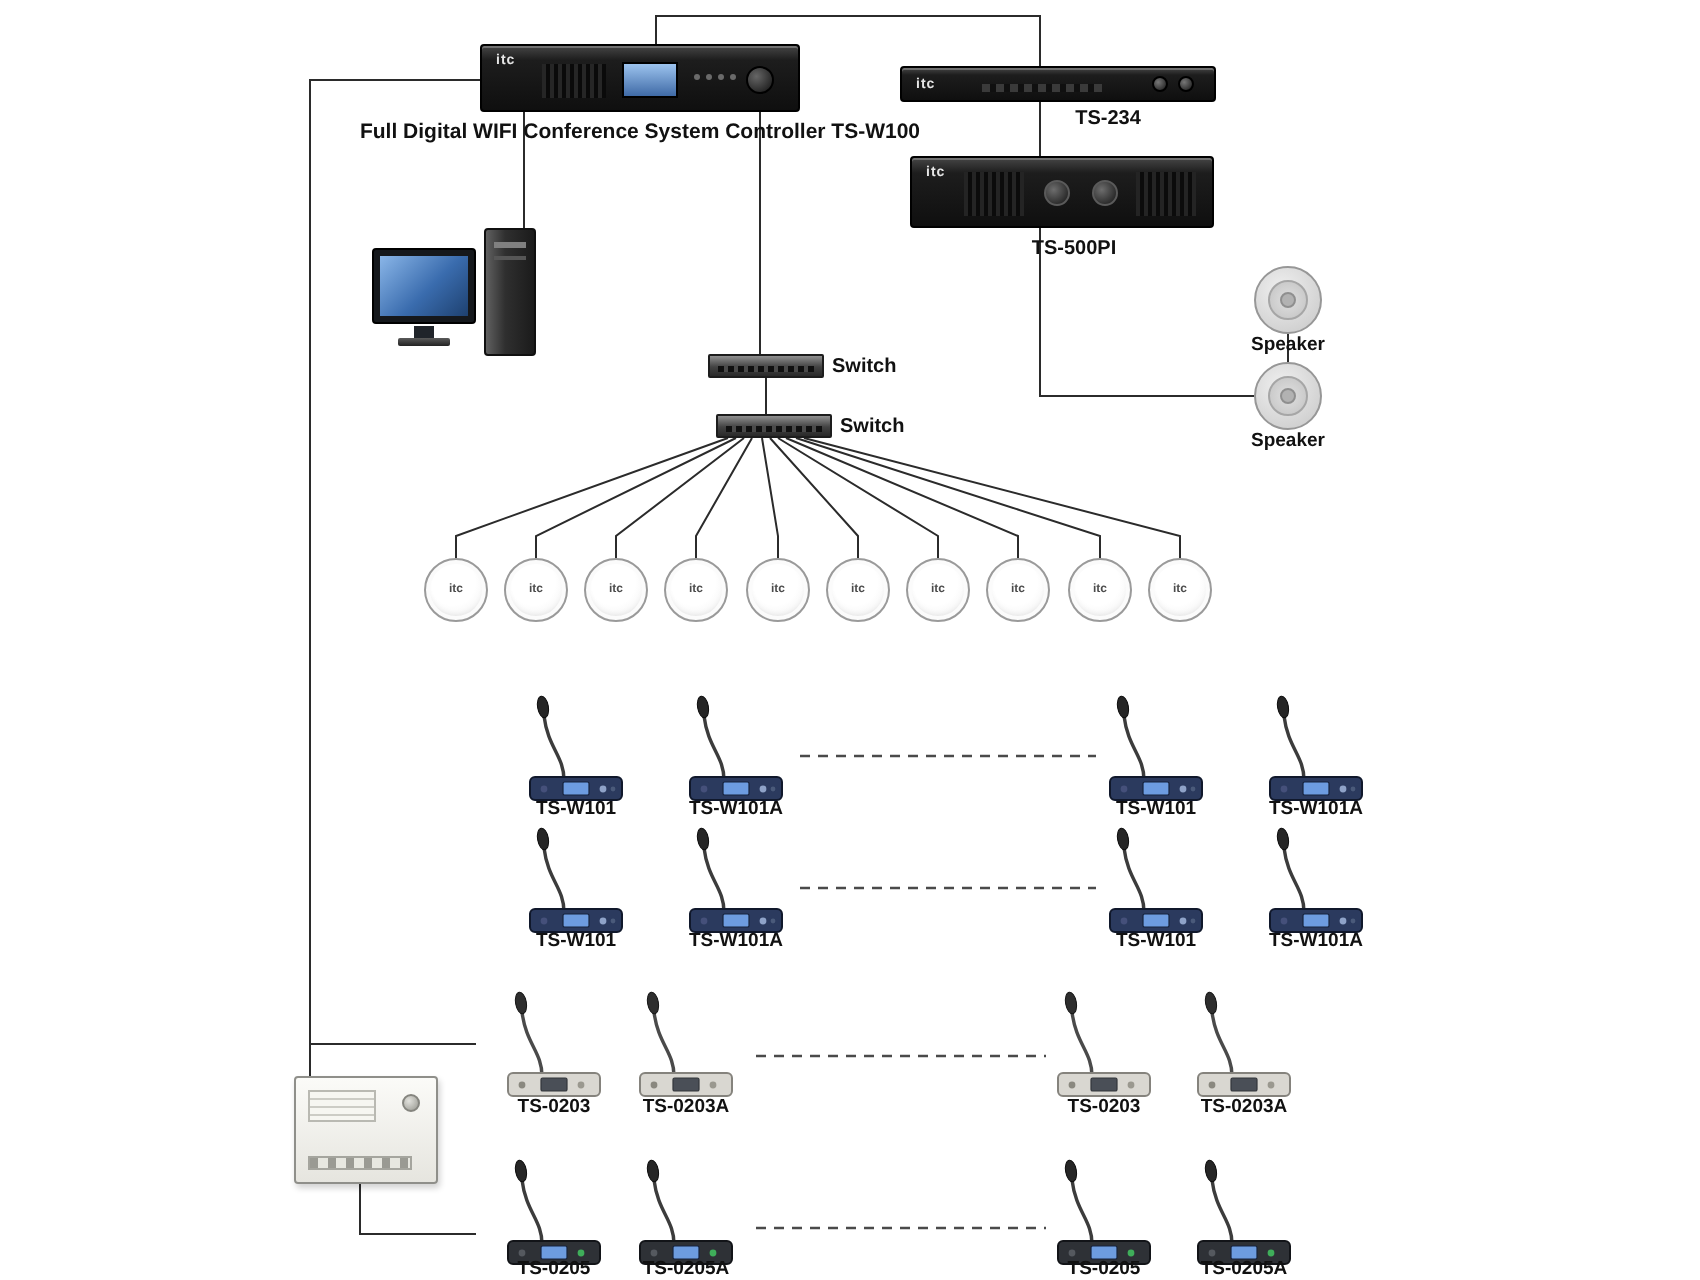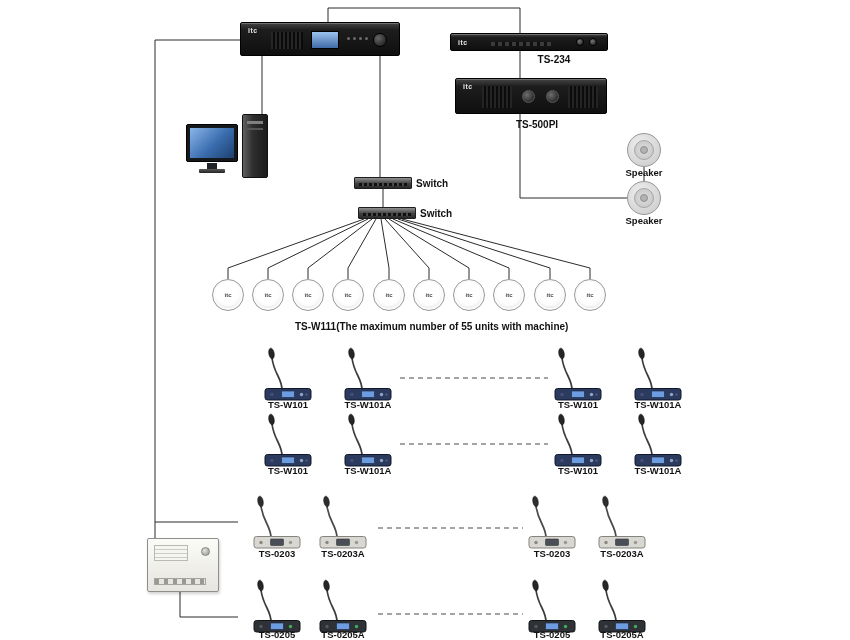--- a/index.html
+++ b/index.html
@@ -148,20 +148,21 @@
     <div class="ctrl-vent"></div>
     <div class="ctrl-screen"></div>
     <div class="ctrl-btns">
         <i></i>
         <i></i>
         <i></i>
         <i></i>
       </div>
     <div class="ctrl-knob"></div>
   </div>
+  <div class="lbl" style="left:165px;top:61px;width:310px;font-size:10.5px">Full Digital WIFI Conference System Controller TS-W100</div>
 
   <div class="rack" style="left:450px;top:33px;width:158px;height:18px">
     <span class="itc" style="top:5px">itc</span>
     <div class="u1-ports"></div>
     <div class="u1-knobs">
         <i></i>
         <i></i>
       </div>
   </div>
   <div class="lbl" style="left:514px;top:54px;width:80px;font-size:10px">TS-234</div>
@@ -218,21 +219,20 @@
     </div>
   <div class="ap" style="left:493px;top:279px">
       <span>itc</span>
     </div>
   <div class="ap" style="left:534px;top:279px">
       <span>itc</span>
     </div>
   <div class="ap" style="left:574px;top:279px">
       <span>itc</span>
     </div>
-  <div class="lbl" style="left:295px;top:321px;width:330px;text-align:left;font-size:10px">TS-W111(The maximum number of 55 units with machine)</div>
 
   <div class="mic" style="left:260px;top:344px"><svg width="56" height="58" viewBox="0 0 56 58">
         <use href="#mic-dark"></use>
       </svg></div>
   <div class="mic" style="left:340px;top:344px"><svg width="56" height="58" viewBox="0 0 56 58">
         <use href="#mic-dark"></use>
       </svg></div>
   <div class="mic" style="left:550px;top:344px"><svg width="56" height="58" viewBox="0 0 56 58">
         <use href="#mic-dark"></use>
       </svg></div>

